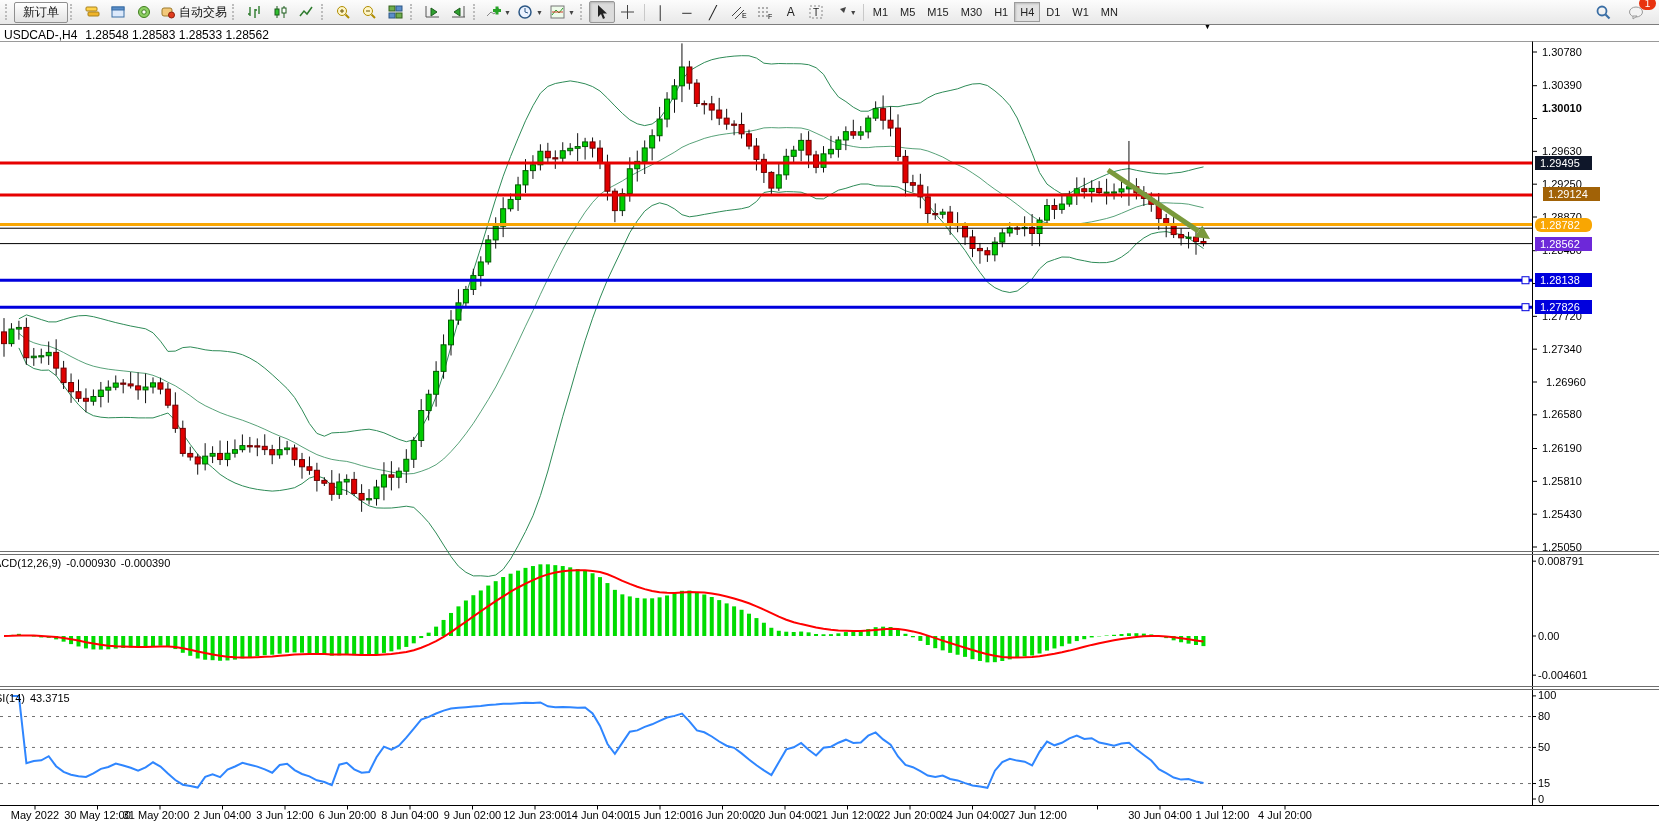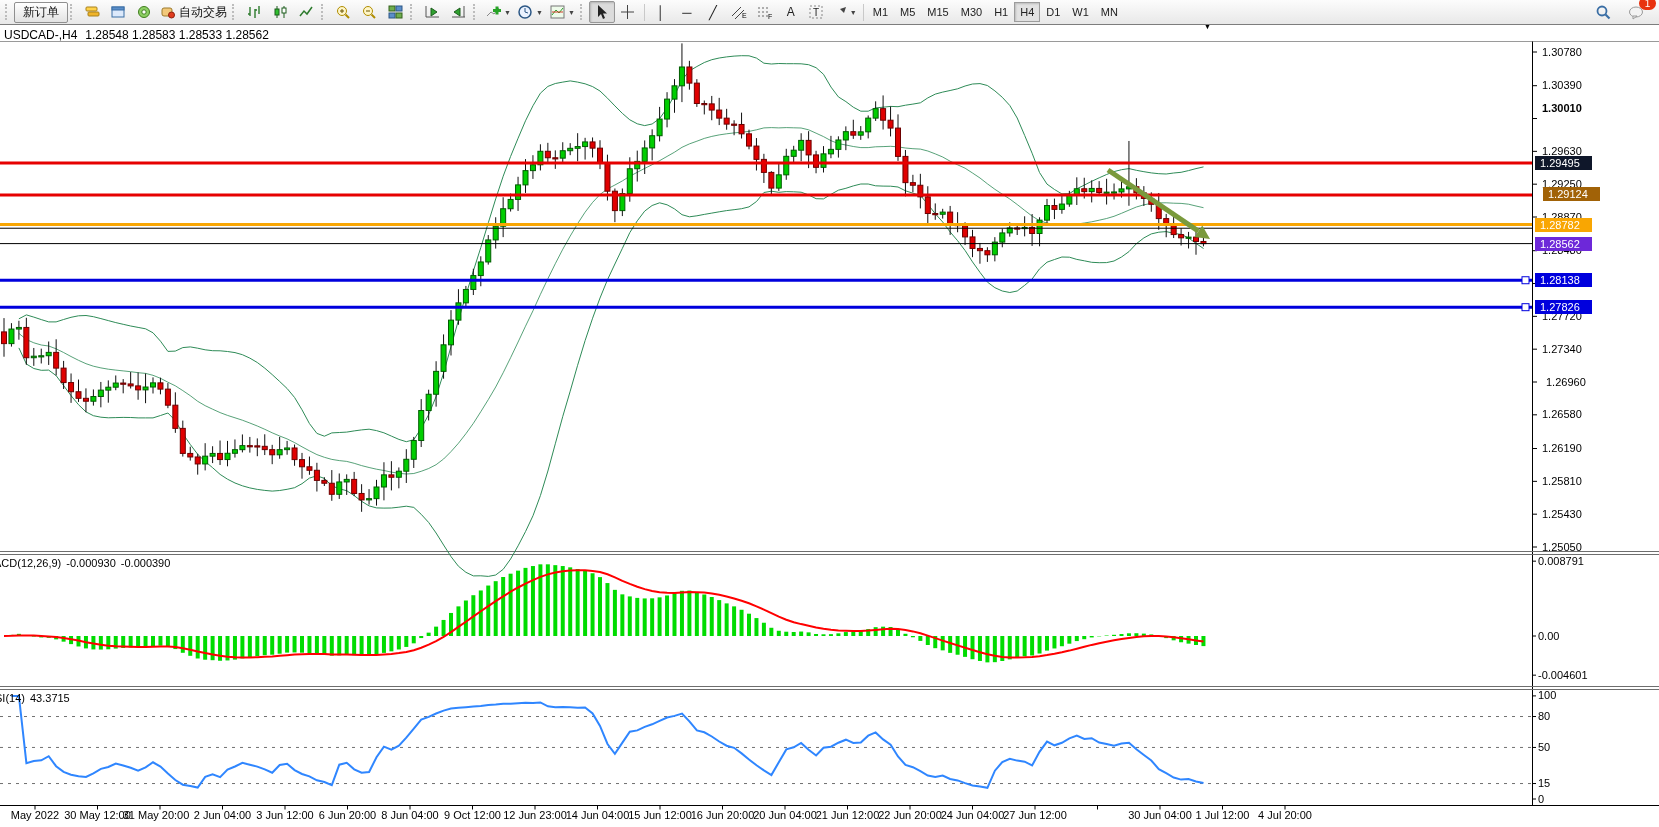--- a/index.html
+++ b/index.html
@@ -840,40 +840,40 @@
     <div class="axlabel" style="top:309.8455497382209px;left:1542px;">1.27720</div>
     <div class="axlabel" style="top:342.67277486910916px;left:1542px;">1.27340</div>
     <div class="axlabel" style="top:375.4999999999994px;left:1546px;">1.26960</div>
     <div class="axlabel" style="top:408.32722513088953px;left:1542px;">1.26580</div>
     <div class="axlabel" style="top:442.01832460732936px;left:1542px;">1.26190</div>
     <div class="axlabel" style="top:474.8455497382196px;left:1542px;">1.25810</div>
     <div class="axlabel" style="top:507.67277486910984px;left:1542px;">1.25430</div>
     <div class="axlabel" style="top:540.5px;left:1542px;">1.25050</div>
     <div class="badge" style="top:156.00785340314135px;background:#0f172a;">1.29495</div>
     <div class="badge" style="top:187px;background:#a16207;margin-left:8px;">1.29124</div>
-    <div class="badge" style="top:217.60209424083826px;background:#f9a602;">1.28782</div>
+    <div class="badge" style="top:217.60209424083826px;background:#f9a602;border-radius:6px;">1.28782</div>
     <div class="badge" style="top:236.60732984293227px;background:#6d28d9;">1.28562</div>
     <div class="badge" style="top:273.23560209424124px;background:#0000dd;">1.28138</div>
     <div class="badge" style="top:300.1884816753932px;background:#0000dd;">1.27826</div>
     <div class="axlabel" style="top:554.671008px;left:1538px;">0.008791</div>
     <div class="axlabel" style="top:629.5px;left:1538px;">0.00</div>
     <div class="axlabel" style="top:668.663712px;left:1538px;">-0.004601</div>
     <div class="axlabel" style="top:689.4px;left:1538px;">100</div>
     <div class="axlabel" style="top:710.02px;left:1538px;">80</div>
     <div class="axlabel" style="top:740.95px;left:1538px;">50</div>
     <div class="axlabel" style="top:777.035px;left:1538px;">15</div>
     <div class="axlabel" style="top:792.5px;left:1538px;">0</div>
     <div class="xlabel" style="top:809px;left:35px;">May 2022</div>
     <div class="xlabel" style="top:809px;left:97.5px;">30 May 12:00</div>
     <div class="xlabel" style="top:809px;left:156px;">31 May 20:00</div>
     <div class="xlabel" style="top:809px;left:222.5px;">2 Jun 04:00</div>
     <div class="xlabel" style="top:809px;left:285px;">3 Jun 12:00</div>
     <div class="xlabel" style="top:809px;left:347.5px;">6 Jun 20:00</div>
     <div class="xlabel" style="top:809px;left:410px;">8 Jun 04:00</div>
-    <div class="xlabel" style="top:809px;left:472.5px;">9 Oct 12:00</div>
+    <div class="xlabel" style="top:809px;left:472.5px;">9 Jun 02:00</div>
     <div class="xlabel" style="top:809px;left:535px;">12 Jun 23:00</div>
     <div class="xlabel" style="top:809px;left:597.5px;">14 Jun 04:00</div>
     <div class="xlabel" style="top:809px;left:660px;">15 Jun 12:00</div>
     <div class="xlabel" style="top:809px;left:722.5px;">16 Jun 20:00</div>
     <div class="xlabel" style="top:809px;left:785px;">20 Jun 04:00</div>
     <div class="xlabel" style="top:809px;left:847.5px;">21 Jun 12:00</div>
     <div class="xlabel" style="top:809px;left:910px;">22 Jun 20:00</div>
     <div class="xlabel" style="top:809px;left:972.5px;">24 Jun 04:00</div>
     <div class="xlabel" style="top:809px;left:1035px;">27 Jun 12:00</div>
     <div class="xlabel" style="top:809px;left:1097.5px;margin-top:40px;">28 Jun 20:00</div>

